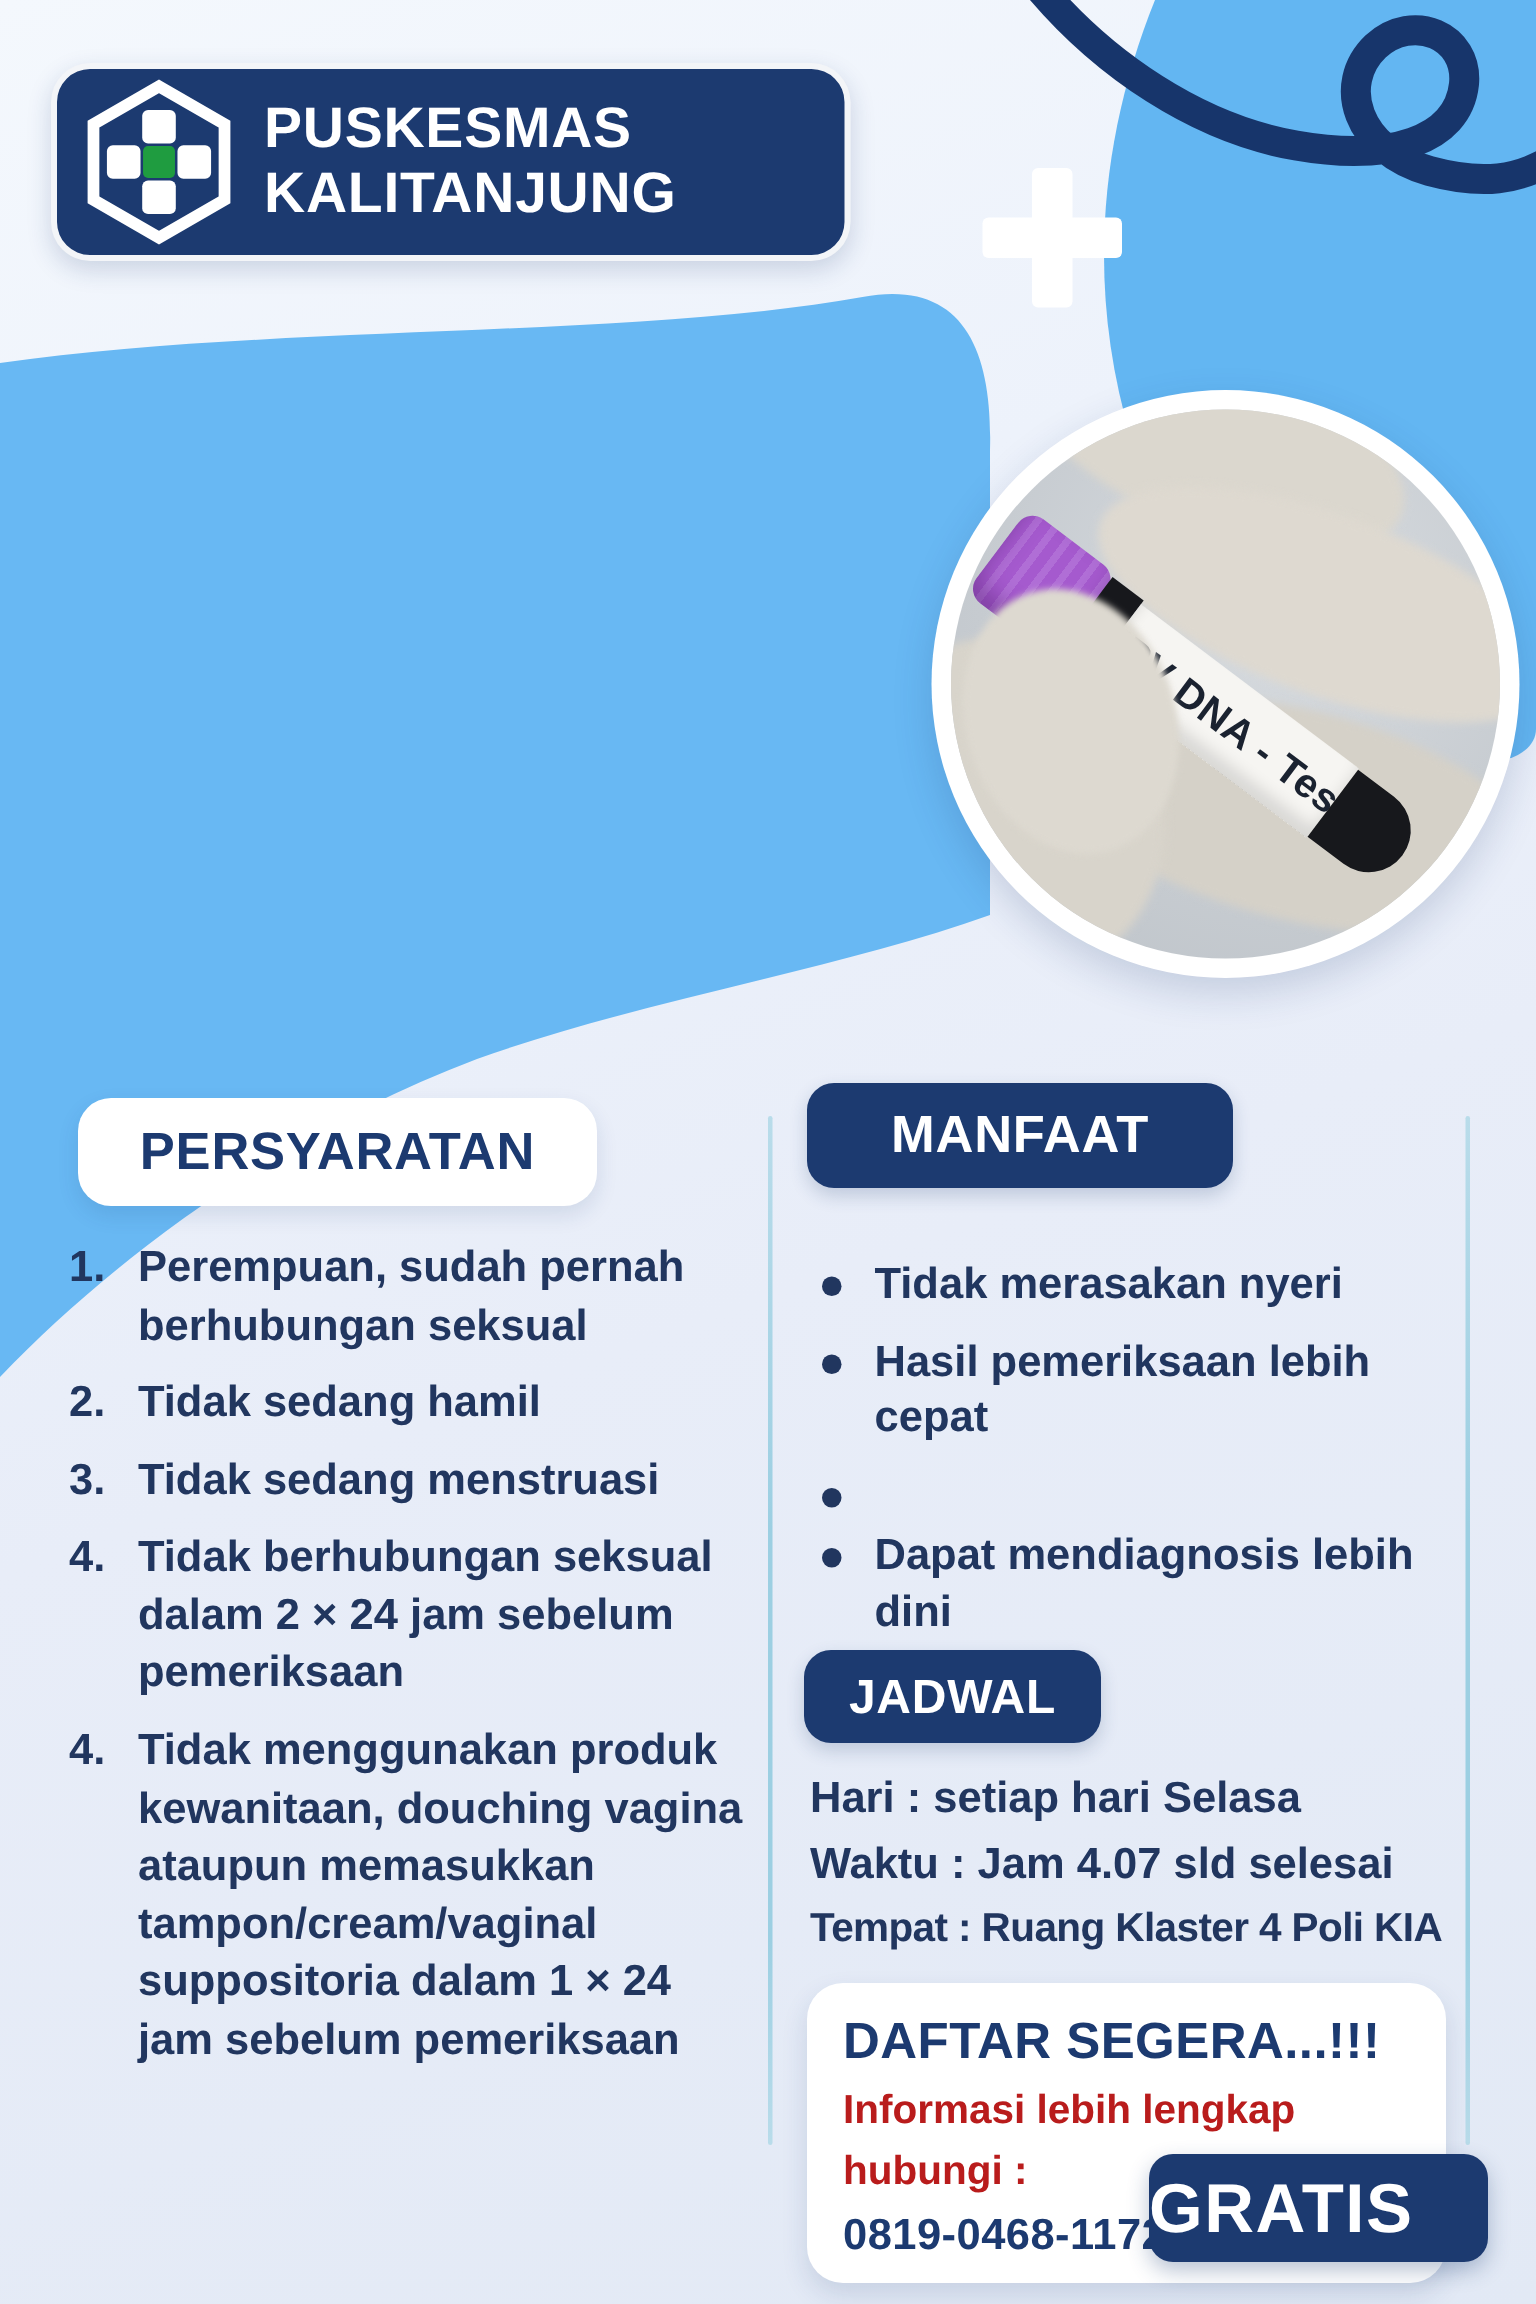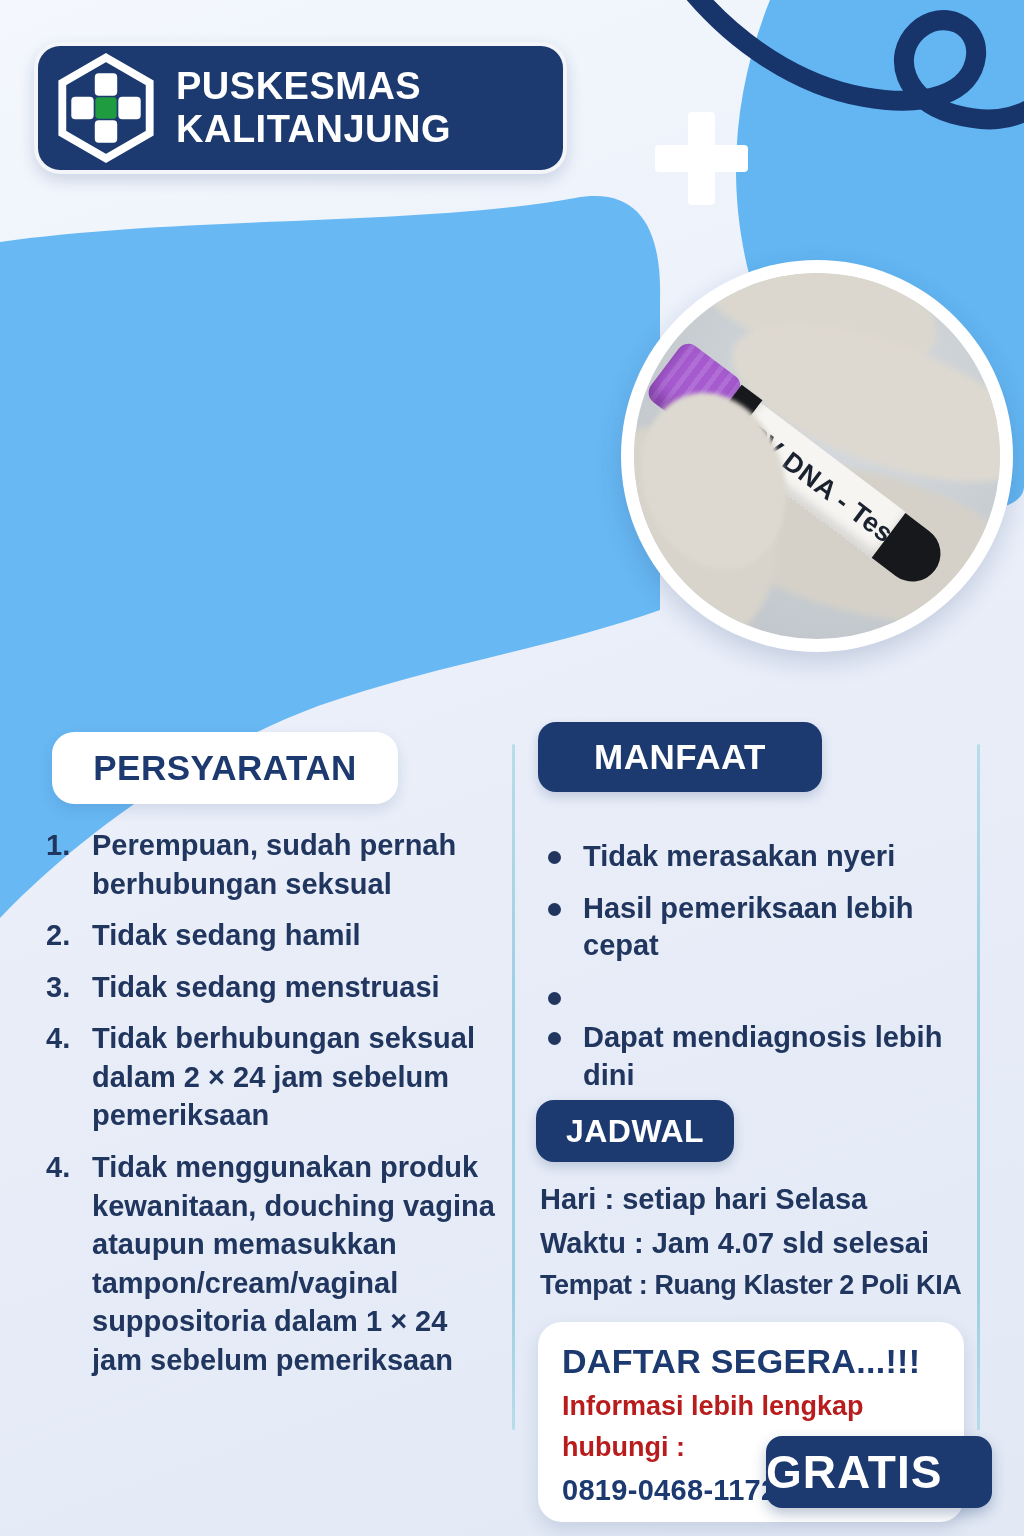--- a/index.html
+++ b/index.html
@@ -209,21 +209,21 @@
       <div>Dapat mendiagnosis lebih dini</div>
     </div>
   </div>
 
   <div class="abs pill-dark pill-jadwal">
     <span>JADWAL</span>
   </div>
   <div class="abs schedule">
     <div class="sched-line">Hari : setiap hari Selasa</div>
     <div class="sched-line">Waktu : Jam 4.07 sld selesai</div>
-    <div class="sched-line tight">Tempat : Ruang Klaster 2 Poli KIA</div>
+    <div class="sched-line tight">Tempat : Ruang Klaster 4 Poli KIA</div>
   </div>
 
   <div class="abs contact-card">
     <div class="contact-title">DAFTAR SEGERA...!!!</div>
     <div class="contact-line">Informasi lebih lengkap</div>
     <div class="contact-line">hubungi :</div>
     <div class="contact-phone">0819-0468-1172</div>
   </div>
   <div class="abs gratis-badge">
     <span>GRATIS</span>

